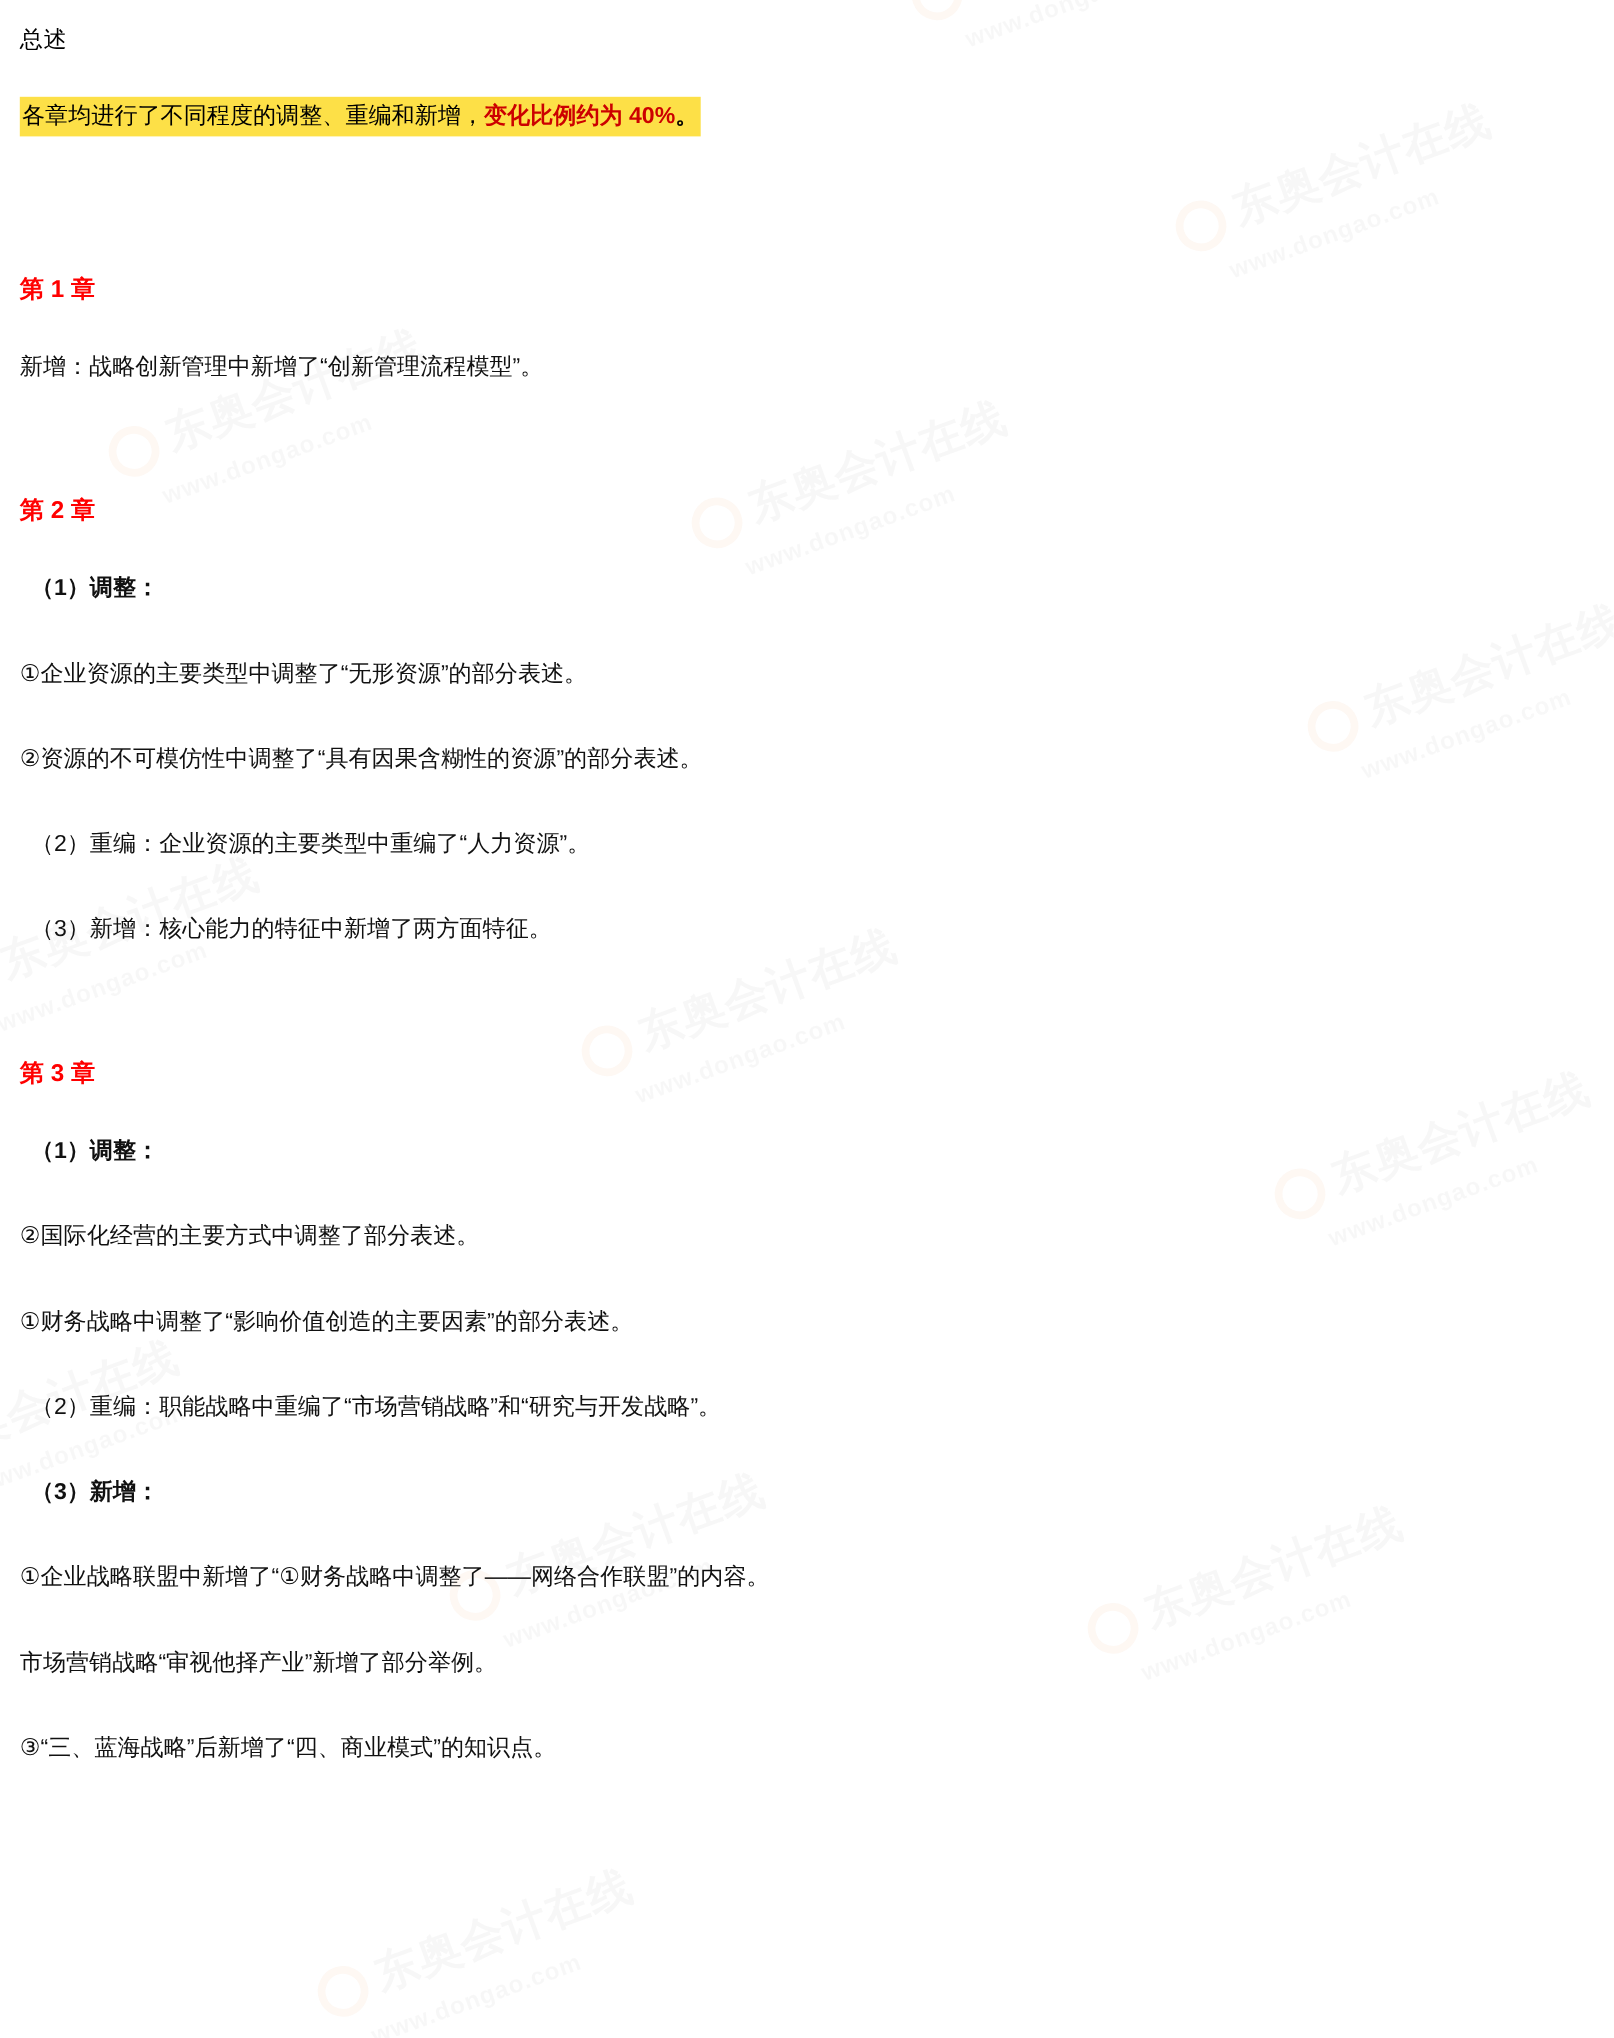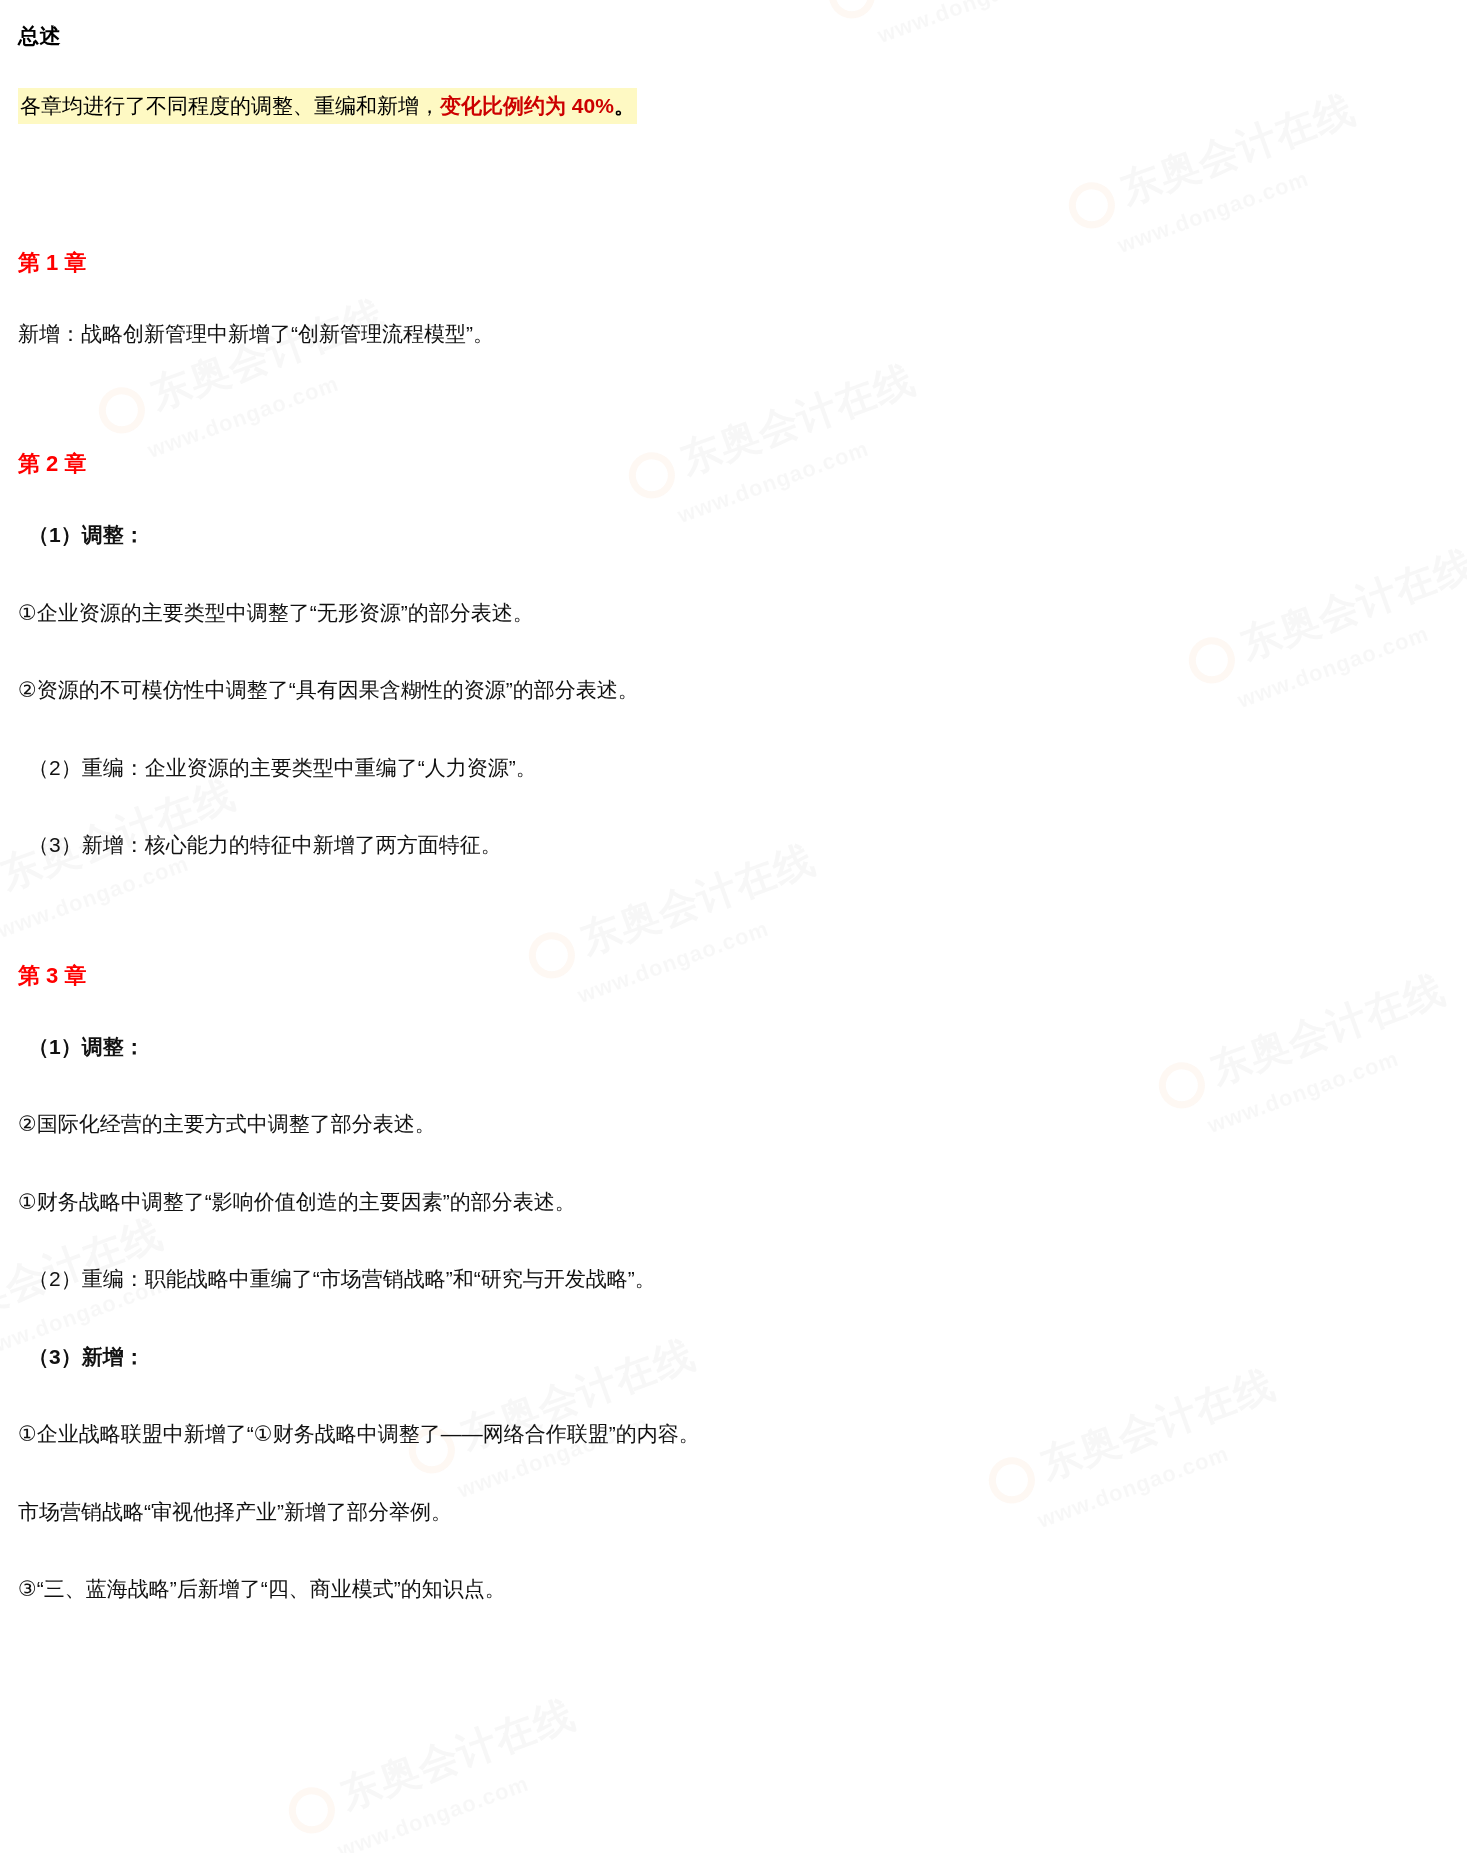--- a/index.html
+++ b/index.html
@@ -61,28 +61,28 @@
   
   .doc {
     position: relative;
     z-index: 2;
     padding: 22px 40px 40px 18px;
     box-sizing: border-box;
   }
 
   .doc-title {
     font-size: 21px;
-    font-weight: bold;
+    font-weight: normal;
     color: #000;
     margin: 0 0 38px 0;
     letter-spacing: 0.5px;
   }
 
   .highlight-line {
-    background: #fef9c3;
+    background: #fde047;
     display: inline-block;
     font-size: 21px;
     line-height: 1.5;
     padding: 2px 2px;
     margin-bottom: 70px;
   }
   .highlight-line .hl-red {
     color: #cc0000;
     font-weight: bold;
   }

